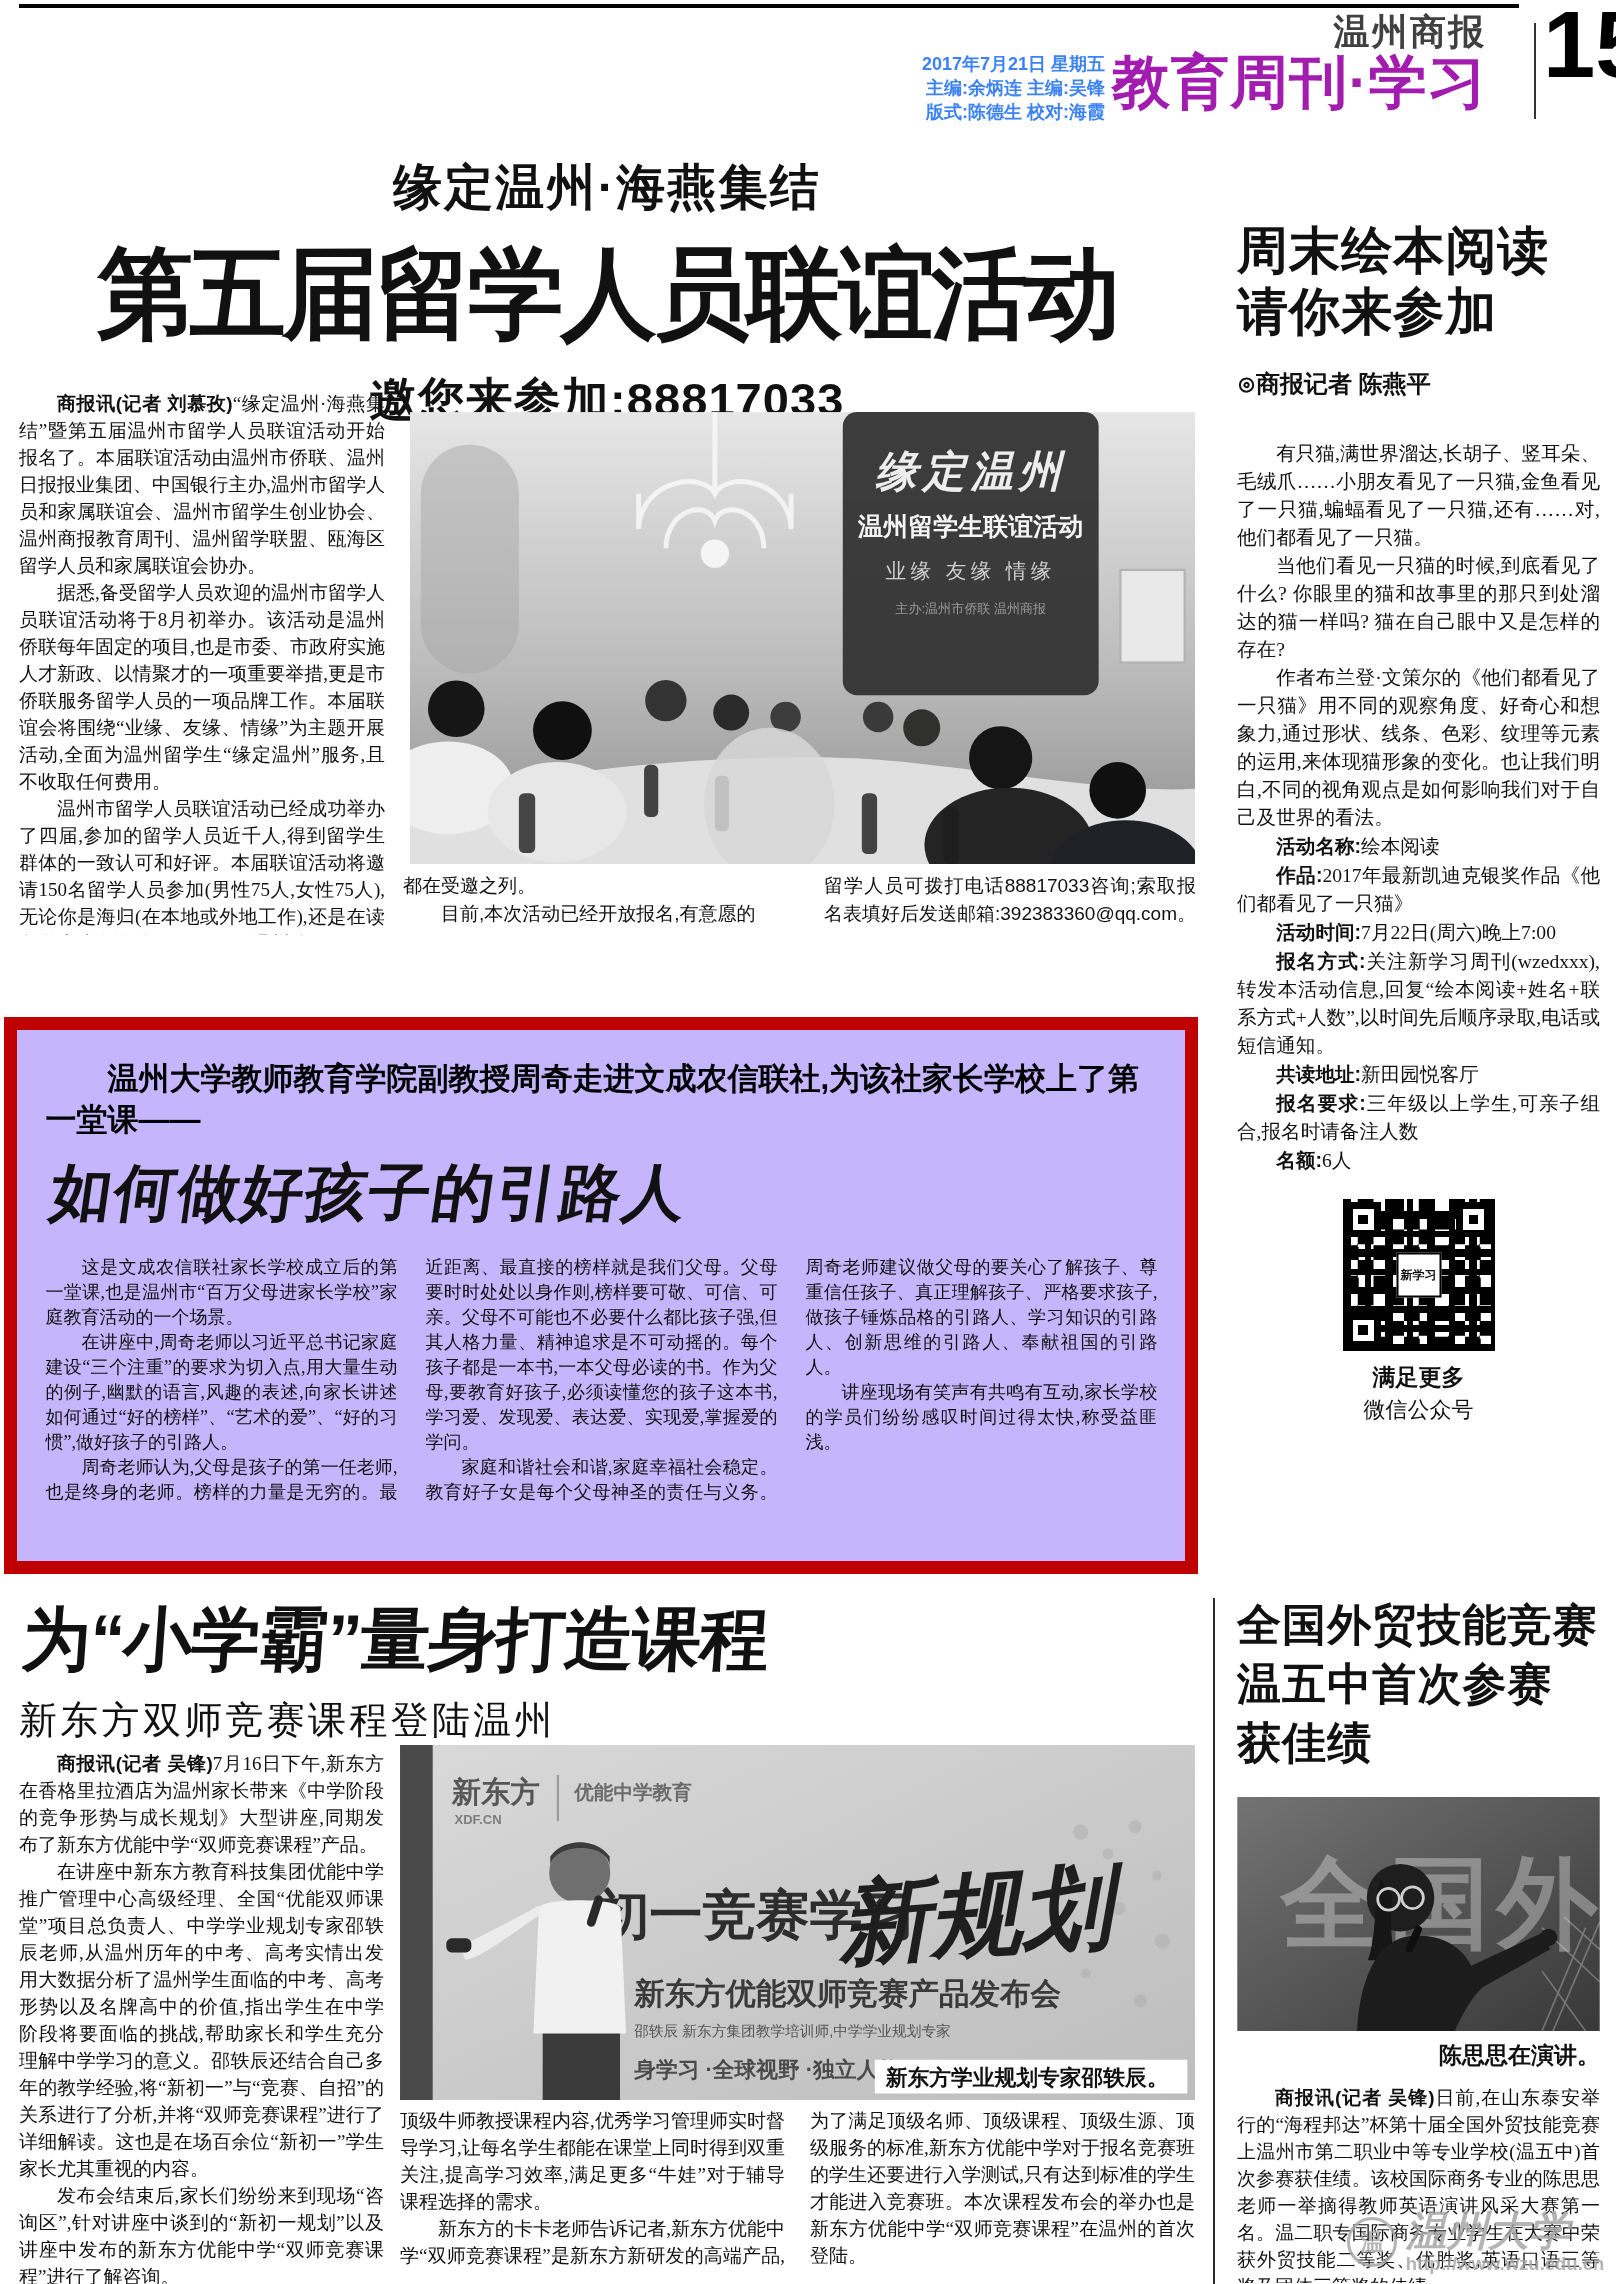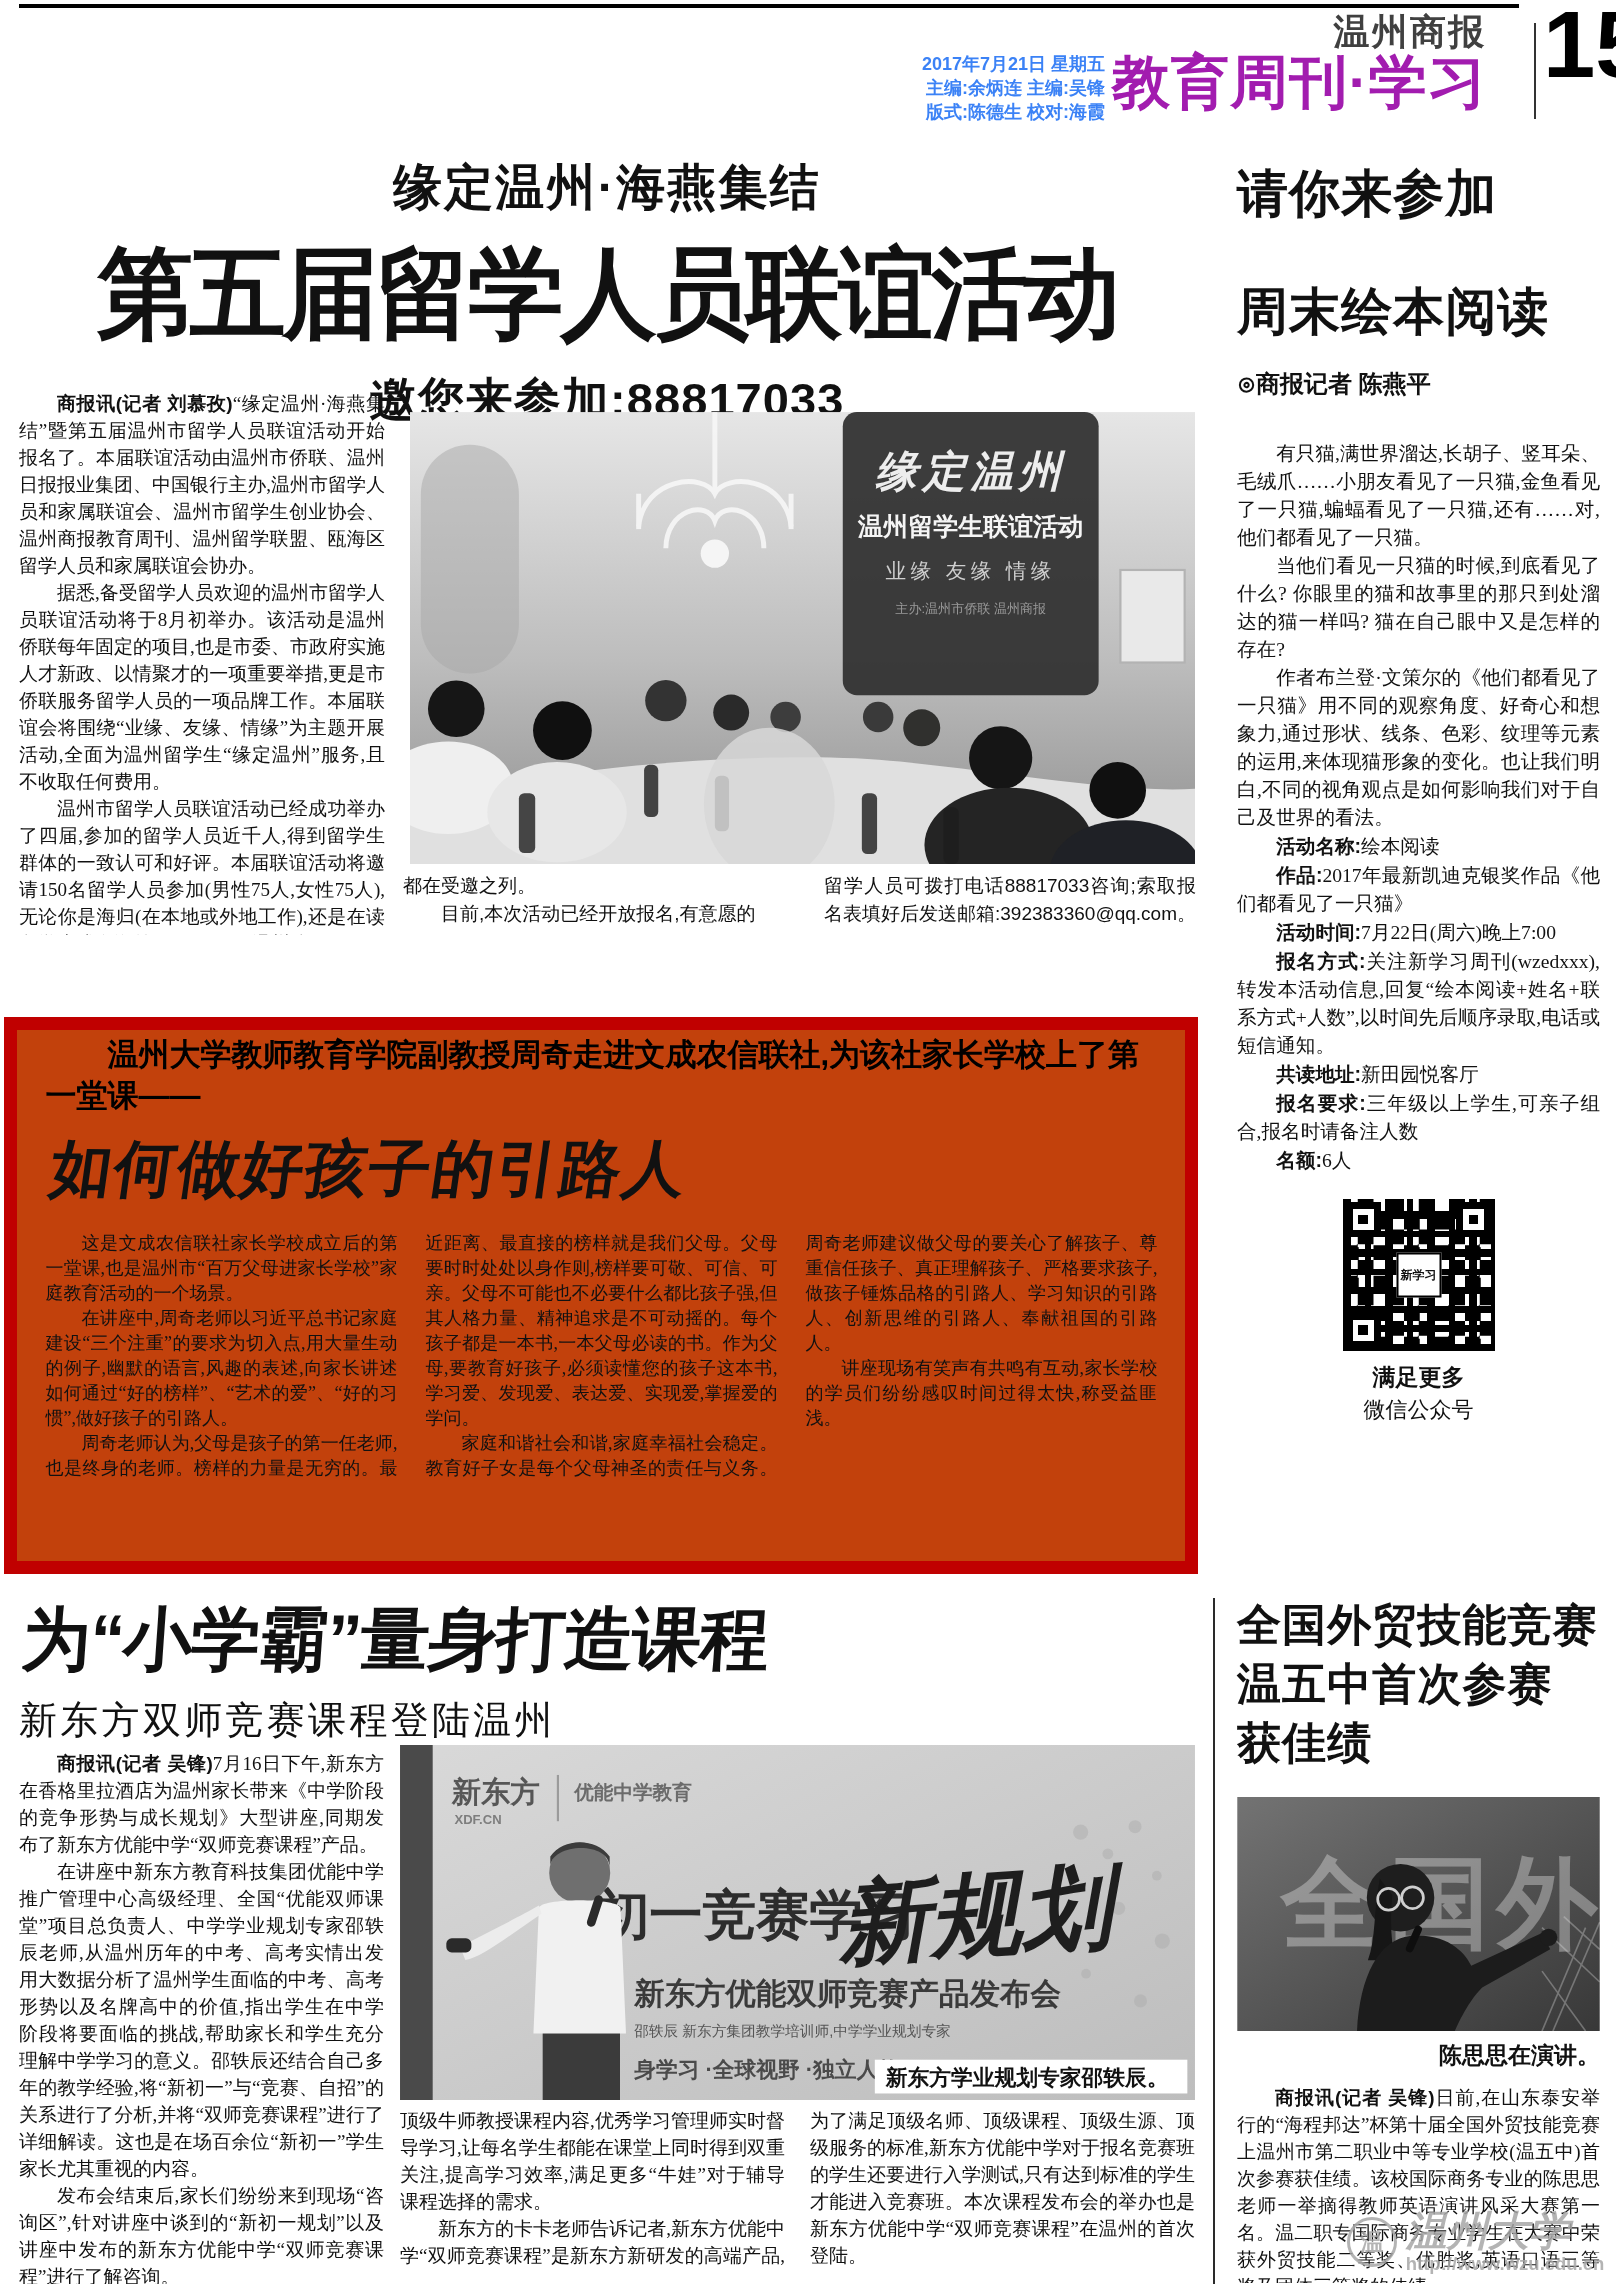--- a/index.html
+++ b/index.html
@@ -25,21 +25,21 @@
   
   .a1{position:absolute;left:19px;top:155px;width:1176px;height:778px;}
   .kicker{text-align:center;font-size:49px;font-weight:700;letter-spacing:2.2px;}
   .h1{margin:9.8px 0 0 0;text-align:center;font-size:96px;font-weight:900;letter-spacing:-3.3px;transform:scaleY(1.04);}
   .sub1{margin-top:8.7px;text-align:center;font-size:47px;font-weight:600;letter-spacing:1.1px;}
   .a1body{position:absolute;left:0;top:235px;width:366px;height:545px;overflow:hidden;}
   .a1photo{position:absolute;left:391px;top:257px;width:785px;height:452px;}
   .a1capL{position:absolute;left:384px;top:717px;width:401px;font-size:19px;line-height:28px;font-weight:500;white-space:pre-line;text-align:justify;}
   .a1capR{position:absolute;left:805px;top:717px;width:372px;font-size:19px;line-height:28px;font-weight:500;text-align:justify;}
   
-  .a3{position:absolute;left:4.4px;top:1017px;width:1194px;height:557px;border:13px solid #c00000;box-sizing:border-box;padding:4px 28px 0 28px;background:#c2410c;}
+  .a3{position:absolute;left:4.4px;top:1017px;width:1194px;height:557px;border:13px solid #c00000;box-sizing:border-box;padding:28px 28px 0 28px;background:#c4b5fd;}
   .a3kicker{font-size:31px;line-height:41px;font-weight:600;text-indent:2em;color:#000;}
   .a3head{display:inline-block;margin-top:11px;font-size:62px;font-weight:900;letter-spacing:1.6px;transform:skewX(-8deg);transform-origin:left bottom;}
   .a3body{margin-top:19.6px;height:303px;overflow:hidden;column-count:3;column-gap:28px;}
   
   .a4{position:absolute;left:19px;top:1594px;width:1176px;height:690px;overflow:hidden;}
   .a4head{display:inline-block;font-size:69px;font-weight:900;letter-spacing:-1.1px;transform:skewX(-4deg);transform-origin:left bottom;}
   .a4sub{margin-top:8.7px;font-size:38px;font-weight:500;letter-spacing:3.3px;}
   .a4col1{position:absolute;left:0;top:156px;width:365px;height:535px;overflow:hidden;}
   .a4photo{position:absolute;left:381px;top:151px;width:795px;height:355px;}
   .a4cols{position:absolute;left:381px;top:513px;width:795px;height:177px;overflow:hidden;column-count:2;column-gap:25px;}
@@ -227,22 +227,22 @@
       <p class="body nc">顶级牛师教授课程内容,优秀学习管理师实时督导学习,让每名学生都能在课堂上同时得到双重关注,提高学习效率,满足更多“牛娃”对于辅导课程选择的需求。</p>
       <p class="body">新东方的卡卡老师告诉记者,新东方优能中学“双师竞赛课程”是新东方新研发的高端产品,为了满足顶级名师、顶级课程、顶级生源、顶级服务的标准,新东方优能中学对于报名竞赛班的学生还要进行入学测试,只有达到标准的学生才能进入竞赛班。本次课程发布会的举办也是新东方优能中学“双师竞赛课程”在温州的首次登陆。</p>
     </div>
   </section>
 
   <div class="vsep"></div>
 
   <aside class="rc">
 
     <section>
+      <div class="a2t mt">周末绘本阅读</div>
       <div class="a2t">请你来参加</div>
-      <div class="a2t mt">周末绘本阅读</div>
       <div class="a2by">⊙商报记者 陈燕平</div>
       <div class="a2body">
         <p class="body2">有只猫,满世界溜达,长胡子、竖耳朵、毛绒爪……小朋友看见了一只猫,金鱼看见了一只猫,蝙蝠看见了一只猫,还有……对,他们都看见了一只猫。</p>
         <p class="body2">当他们看见一只猫的时候,到底看见了什么? 你眼里的猫和故事里的那只到处溜达的猫一样吗? 猫在自己眼中又是怎样的存在?</p>
         <p class="body2">作者布兰登·文策尔的《他们都看见了一只猫》用不同的观察角度、好奇心和想象力,通过形状、线条、色彩、纹理等元素的运用,来体现猫形象的变化。也让我们明白,不同的视角观点是如何影响我们对于自己及世界的看法。</p>
         <p class="body2"><span class="dl">活动名称:</span><span>绘本阅读</span></p>
         <p class="body2"><span class="dl">作品:</span><span>2017年最新凯迪克银奖作品《他们都看见了一只猫》</span></p>
         <p class="body2"><span class="dl">活动时间:</span><span>7月22日(周六)晚上7:00</span></p>
         <p class="body2"><span class="dl">报名方式:</span><span>关注新学习周刊(wzedxxx),转发本活动信息,回复“绘本阅读+姓名+联系方式+人数”,以时间先后顺序录取,电话或短信通知。</span></p>
         <p class="body2"><span class="dl">共读地址:</span><span>新田园悦客厅</span></p>

